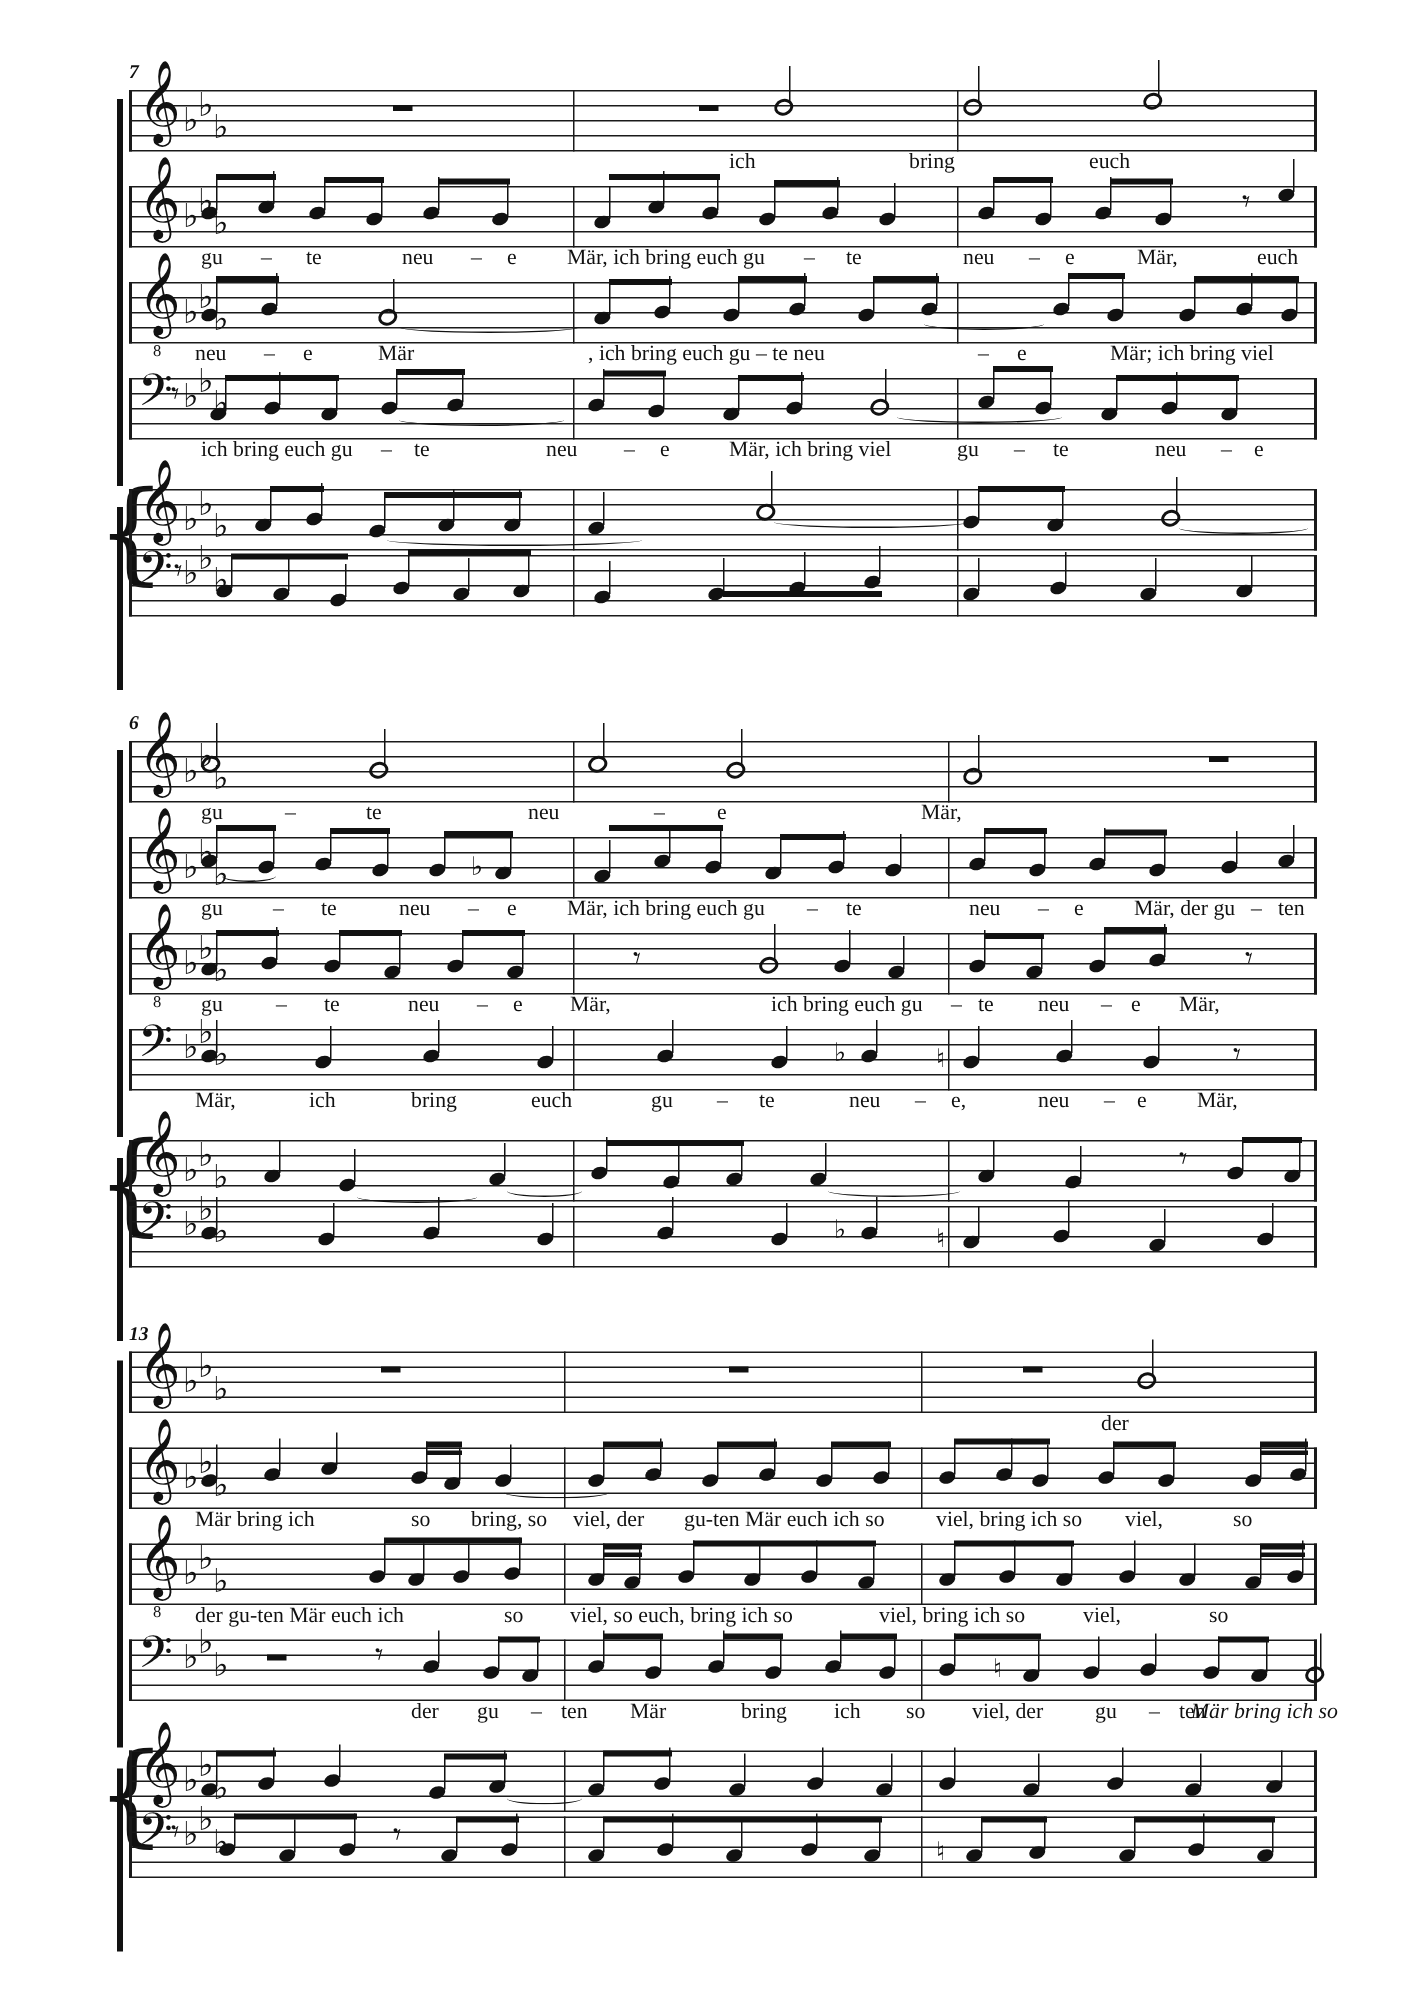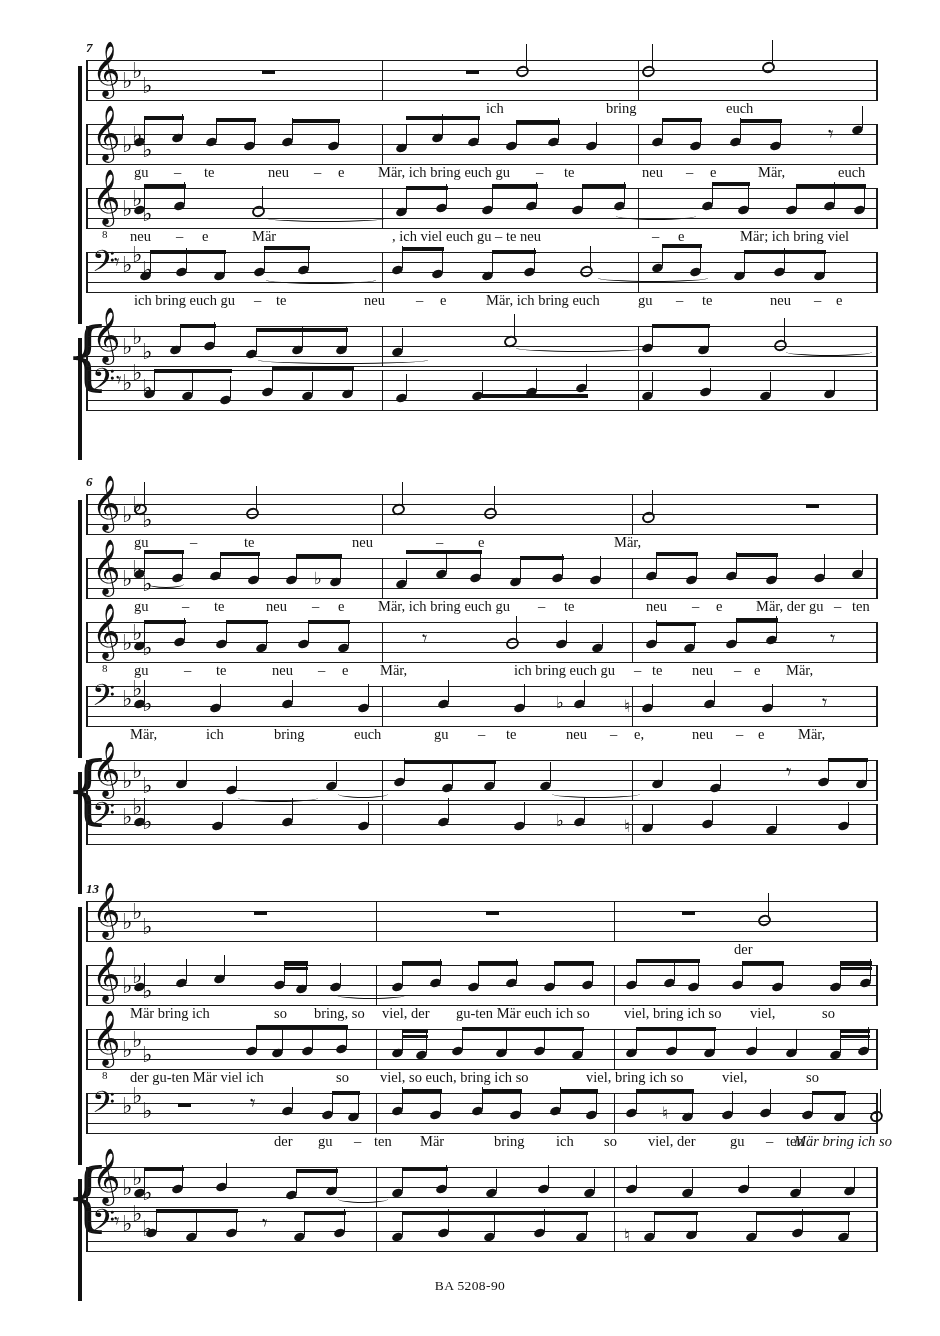--- a/index.html
+++ b/index.html
@@ -389,21 +389,21 @@
           <div class="stem" style="left:748px; top:-2px; height:22px;"></div>
         <div class="notehead" style="left:768px; top:22px;"></div>
           <div class="stem" style="left:778px; top:2px; height:22px;"></div>
         <div class="beam" style="left:710px; top:0px; width:70px;"></div>
       </div>
       <div class="lyrics">
         <span class="lyric" style="left:44px;">neu</span>
         <span class="lyric" style="left:90px;">–</span>
         <span class="lyric" style="left:116px;">e</span>
         <span class="lyric" style="left:166px;">Mär</span>
-        <span class="lyric" style="left:306px;">, ich viel euch gu  –  te  neu</span>
+        <span class="lyric" style="left:306px;">, ich bring euch gu  –  te  neu</span>
         <span class="lyric" style="left:566px;">–</span>
         <span class="lyric" style="left:592px;">e</span>
         <span class="lyric" style="left:654px;">Mär; ich bring viel</span>
       </div>
     </div>
 
     <div class="staff-block">
       <div class="staff">
         <div class="line"></div>
           <div class="line"></div>
@@ -458,21 +458,21 @@
           <div class="stem" style="left:738px; top:4px; height:22px;"></div>
         <div class="beam" style="left:658px; top:2px; width:82px;"></div>
       </div>
       <div class="lyrics">
         <span class="lyric" style="left:48px;">ich bring euch gu</span>
         <span class="lyric" style="left:168px;">–</span>
         <span class="lyric" style="left:190px;">te</span>
         <span class="lyric" style="left:278px;">neu</span>
         <span class="lyric" style="left:330px;">–</span>
         <span class="lyric" style="left:354px;">e</span>
-        <span class="lyric" style="left:400px;">Mär, ich bring euch</span>
+        <span class="lyric" style="left:400px;">Mär, ich bring viel</span>
         <span class="lyric" style="left:552px;">gu</span>
         <span class="lyric" style="left:590px;">–</span>
         <span class="lyric" style="left:616px;">te</span>
         <span class="lyric" style="left:684px;">neu</span>
         <span class="lyric" style="left:728px;">–</span>
         <span class="lyric" style="left:750px;">e</span>
       </div>
     </div>
 
     <div class="staff-block" style="margin-top:10px;">
@@ -1068,21 +1068,21 @@
         <div class="notehead" style="left:700px; top:24px;"></div>
           <div class="stem" style="left:710px; top:4px; height:22px;"></div>
         <div class="notehead" style="left:744px; top:26px;"></div>
           <div class="stem" style="left:754px; top:6px; height:22px;"></div>
         <div class="notehead" style="left:772px; top:22px;"></div>
           <div class="stem" style="left:782px; top:2px; height:22px;"></div>
         <div class="beam" style="left:754px; top:4px; width:30px;"></div>
         <div class="beam thin" style="left:754px; top:10px; width:30px;"></div>
       </div>
       <div class="lyrics">
-        <span class="lyric" style="left:44px;">der gu-ten Mär viel ich</span>
+        <span class="lyric" style="left:44px;">der gu-ten Mär euch ich</span>
         <span class="lyric" style="left:250px;">so</span>
         <span class="lyric" style="left:294px;">viel, so euch, bring ich so</span>
         <span class="lyric" style="left:500px;">viel, bring ich so</span>
         <span class="lyric" style="left:636px;">viel,</span>
         <span class="lyric" style="left:720px;">so</span>
       </div>
     </div>
 
     <div class="staff-block">
       <div class="staff">
@@ -1261,15 +1261,14 @@
           <div class="stem" style="left:670px; top:6px; height:22px;"></div>
         <div class="notehead" style="left:706px; top:22px;"></div>
           <div class="stem" style="left:716px; top:2px; height:22px;"></div>
         <div class="notehead" style="left:752px; top:26px;"></div>
           <div class="stem" style="left:762px; top:6px; height:22px;"></div>
         <div class="beam" style="left:670px; top:4px; width:94px;"></div>
       </div>
     </div>
   </div>
 
-  <div class="footer">BA 5208-90</div>
 
 </div>
 
 </body></html>

